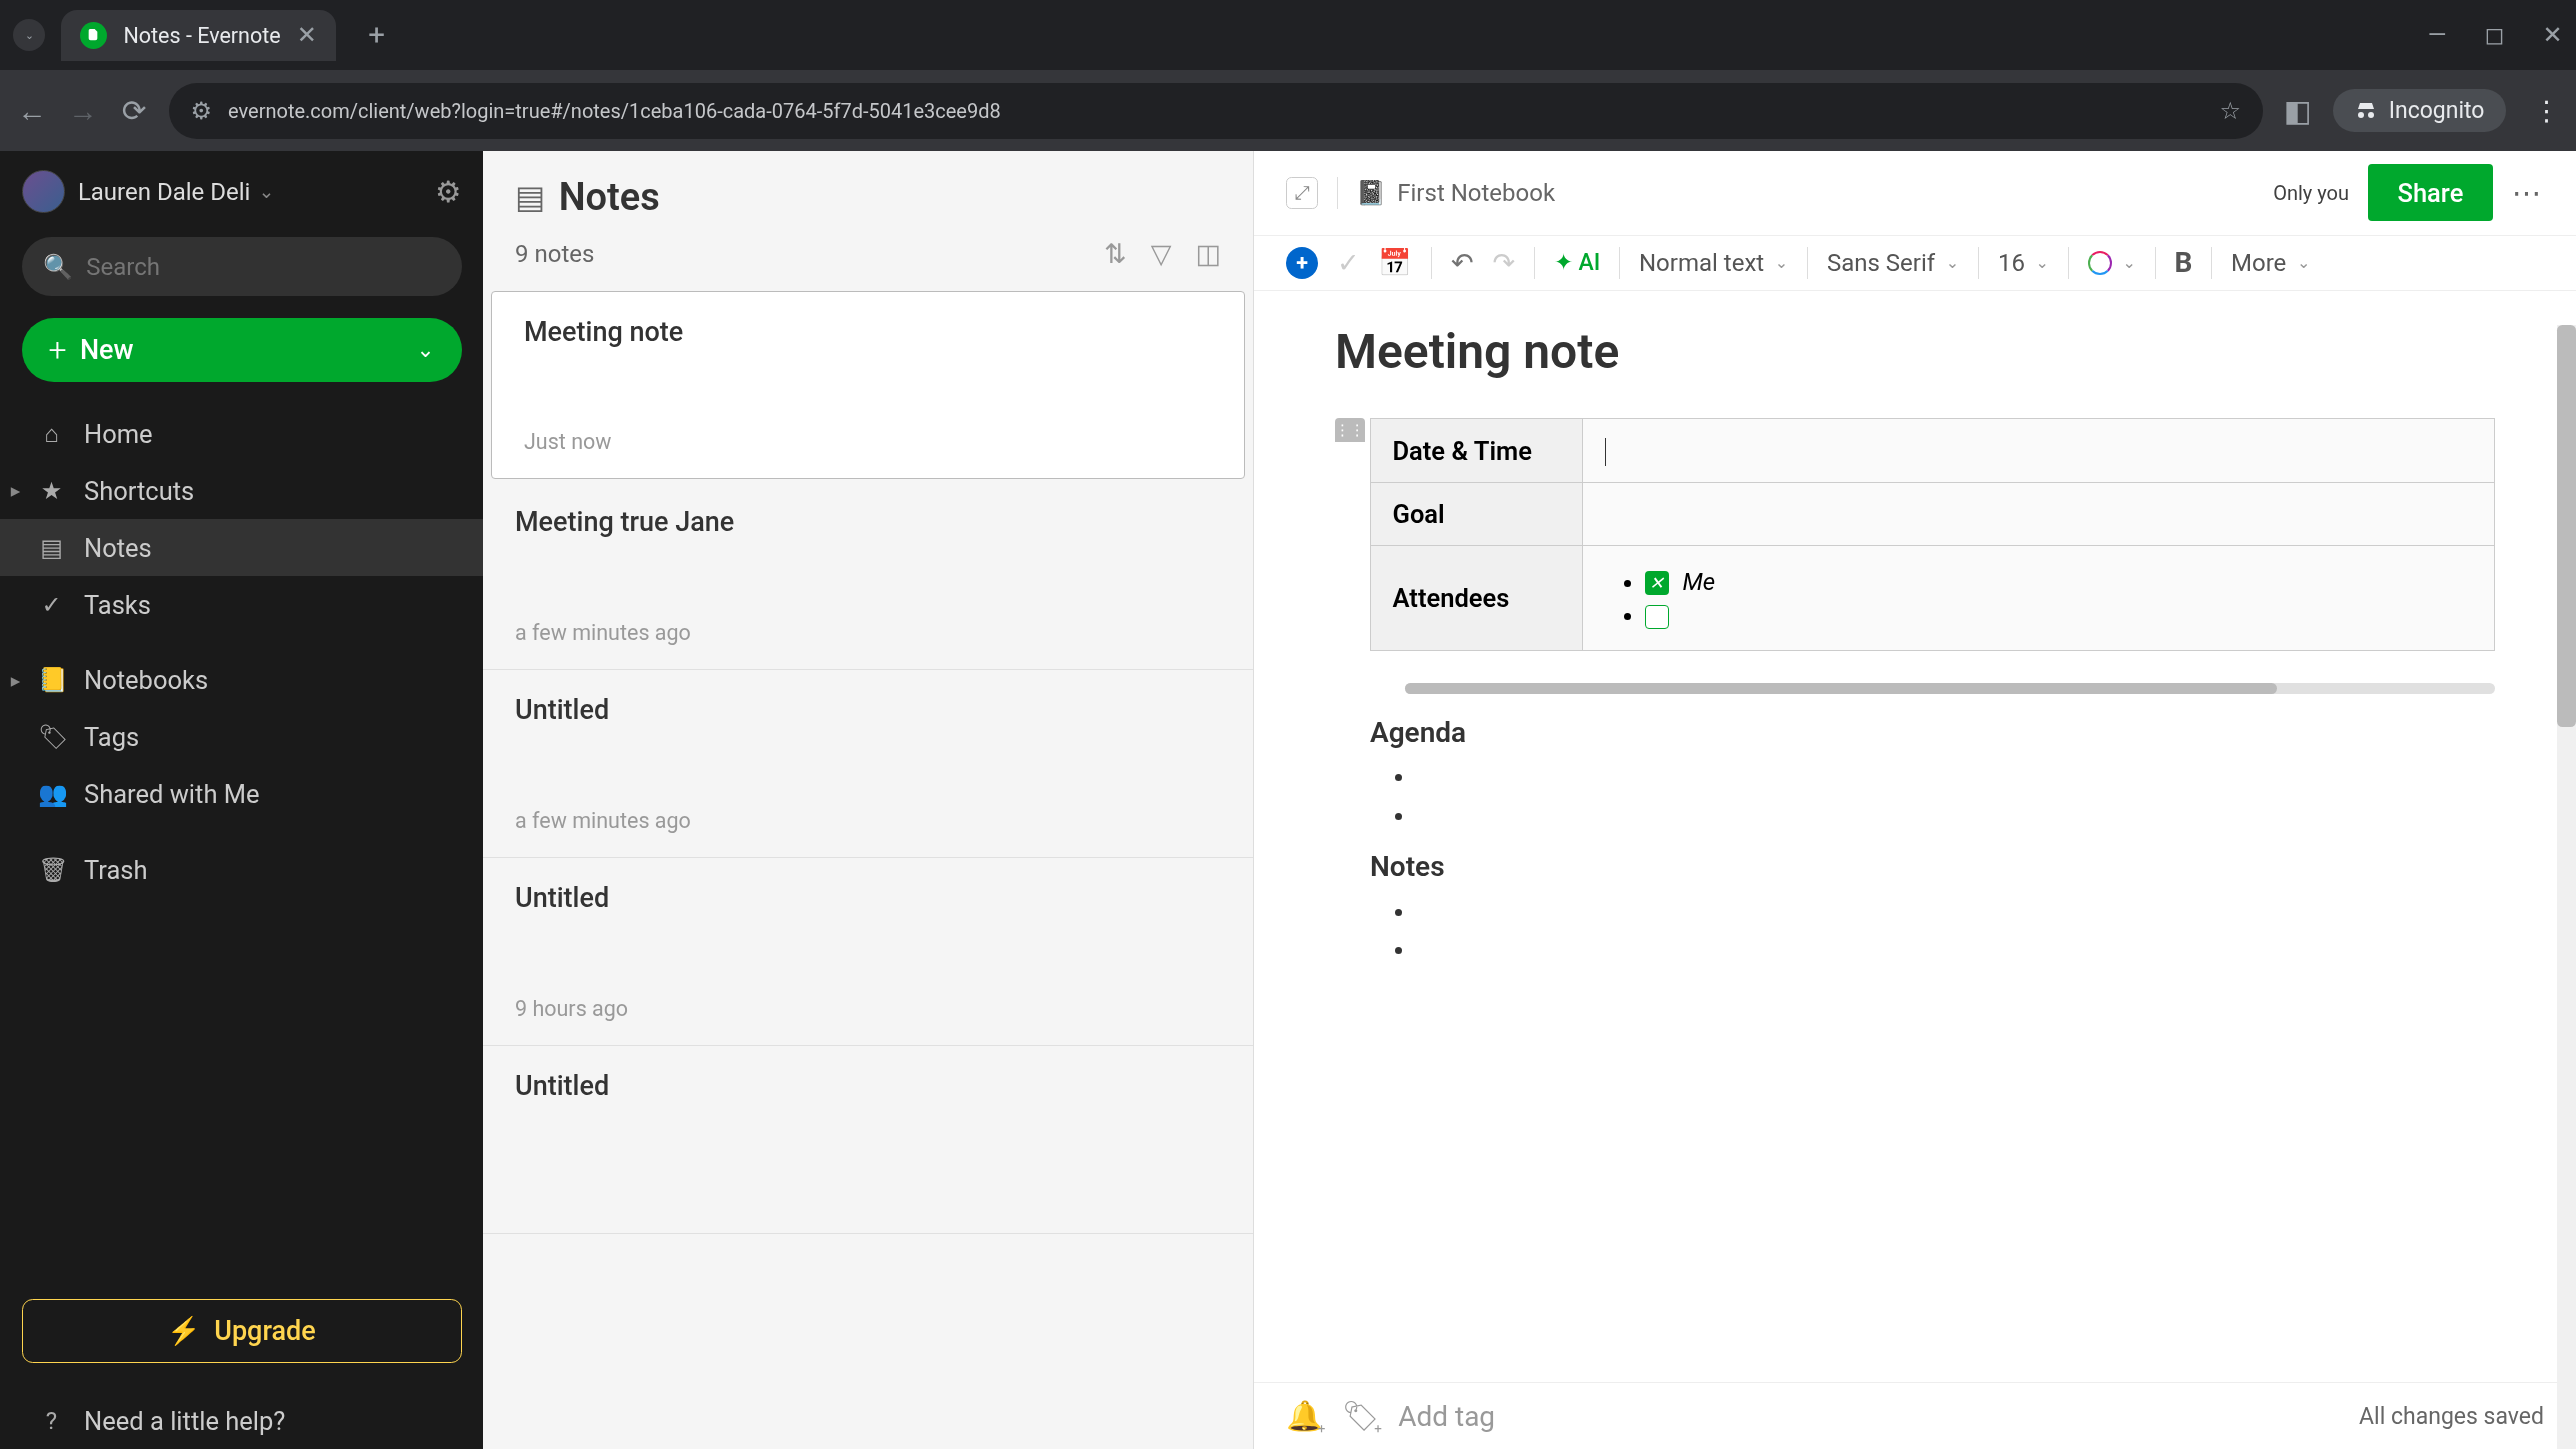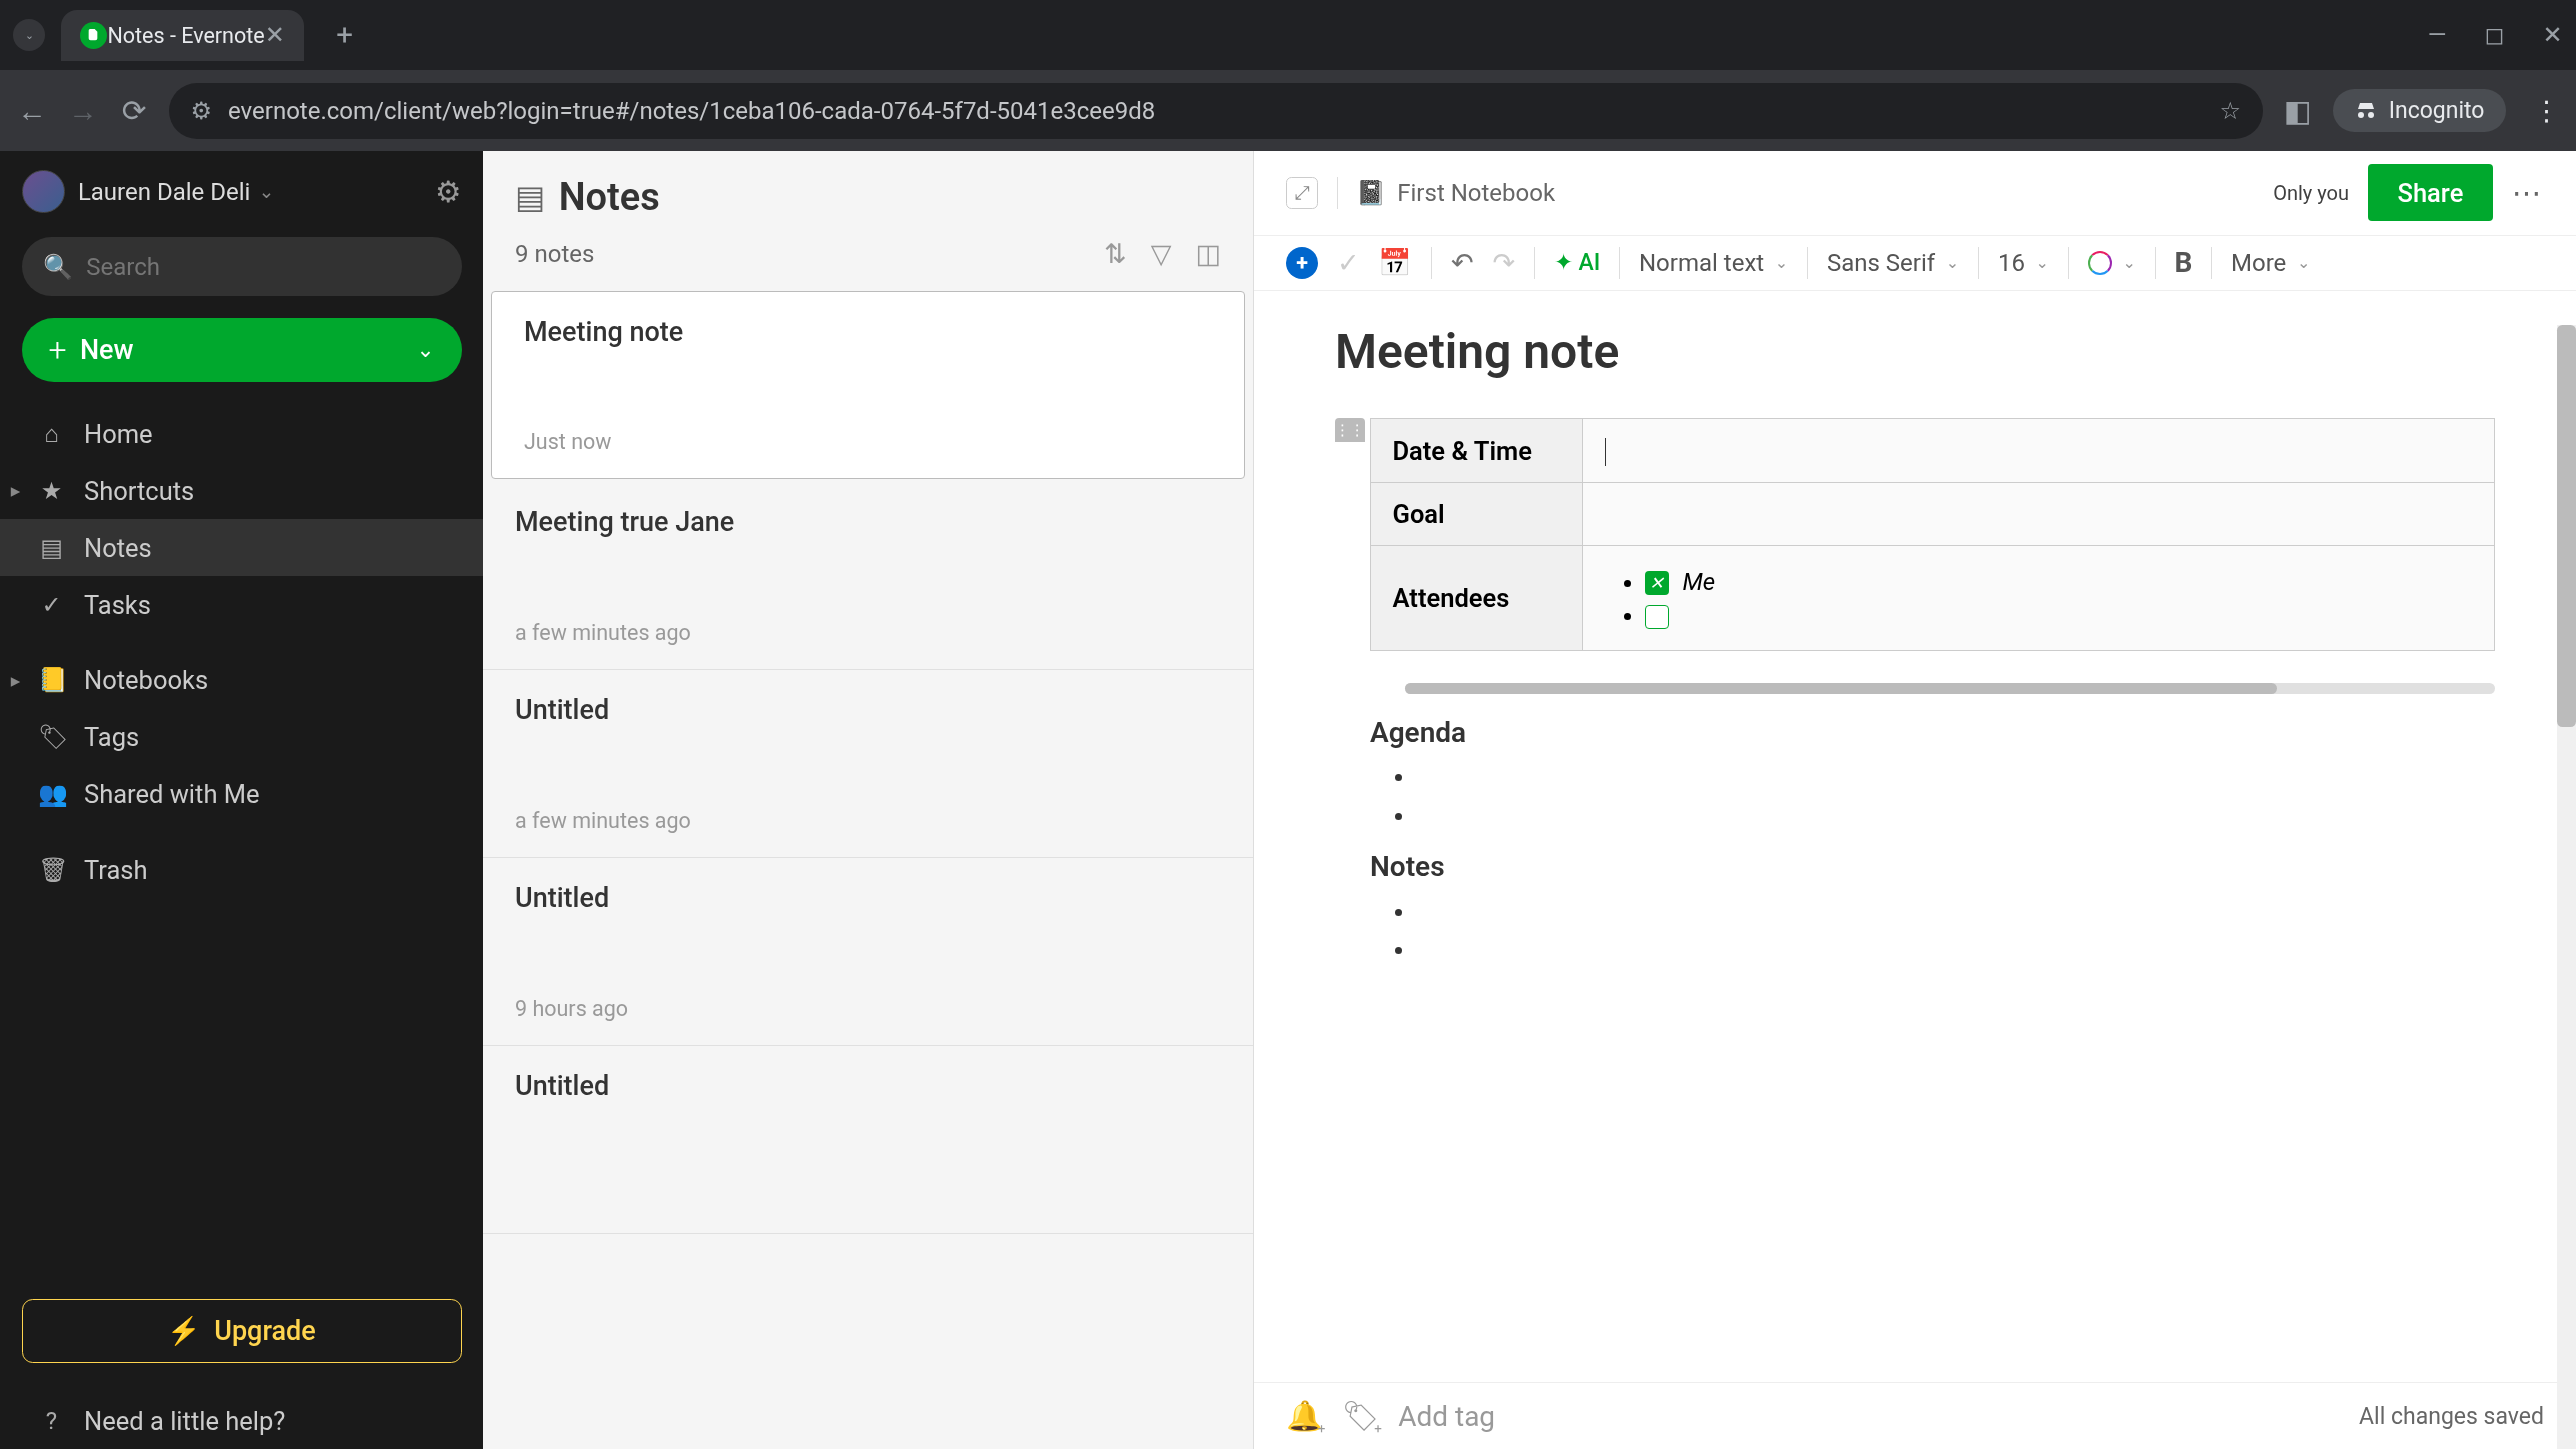--- a/index.html
+++ b/index.html
@@ -2,35 +2,35 @@
 <html style="font-size:10.7px"><head>
   <meta charset="utf-8">
   <style>
     * { margin: 0; padding: 0; box-sizing: border-box; font-family: -apple-system, BlinkMacSystemFont, "Segoe UI", Roboto, sans-serif; }
     body { width: 2576px; height: 1449px; background: #202124; overflow: hidden; display: flex; flex-direction: column; }
     
     
     .titlebar { height: 70px; background: #202124; display: flex; align-items: center; padding: 0 13.4px; position: relative; }
     .titlebar-left { display: flex; align-items: center; gap: 5.4px; }
     .dropdown-btn { width: 32px; height: 32px; background: #35363a; border-radius: 50%; display: flex; align-items: center; justify-content: center; color: #9aa0a6; }
-    .tab { display: flex; align-items: center; background: #35363a; border-radius: 16px 16px 0 0; padding: 0 19px; height: 51px; margin-left: 10.7px; position: relative; }
+    .tab { display: flex; align-items: center; background: #35363a; border-radius: 16px 16px 0 0; padding: 0 19px; height: 51px; margin-left: 10.7px; gap: 16px; position: relative; }
     .tab-favicon { width: 27px; height: 27px; background: #00a82d; border-radius: 50%; display: flex; align-items: center; justify-content: center; }
     .tab-favicon svg { width: 16px; height: 16px; fill: white; }
     .tab-title { color: #e8eaed; font-size: 21.5px; white-space: nowrap; }
     .tab-close { color: #9aa0a6; font-size: 24px; cursor: pointer; }
     .new-tab { color: #9aa0a6; font-size: 29.5px; margin-left: 27px; cursor: pointer; }
     .window-controls { position: absolute; right: 13.4px; display: flex; gap: 38px; color: #9aa0a6; }
     .window-controls span { font-size: 24px; cursor: pointer; }
 
     
     .addressbar { height: 81px; background: #35363a; display: flex; align-items: center; padding: 0 16px; gap: 19px; }
     .nav-btn { color: #9aa0a6; font-size: 29.5px; cursor: pointer; width: 32px; text-align: center; }
     .nav-btn.disabled { color: #5f6368; }
     .url-container { flex: 1; background: #202124; border-radius: 40px; height: 56px; display: flex; align-items: center; padding: 0 21.5px; gap: 16px; color: #9aa0a6; }
-    .url-text { color: #c5c7ca; font-size: 24px; flex: 1; }
+    .url-text { color: #c5c7ca; font-size: 20px; flex: 1; }
     .url-icon { font-size: 24px; }
     .incognito-badge { background: #4a4d52; border-radius: 40px; padding: 8px 21.5px; display: flex; align-items: center; gap: 10.7px; color: #e8eaed; font-size: 23px; }
     .incog-icon { width: 24px; height: 24px; }
     .menu-dots { color: #e8eaed; font-size: 27px; margin-left: 8px; }
 
     
     .app { flex: 1; display: flex; background: #f8f8f8; overflow: hidden; }
 
     
     .sidebar { width: 483px; background: #1a1a1a; display: flex; flex-direction: column; color: #ccc; }

